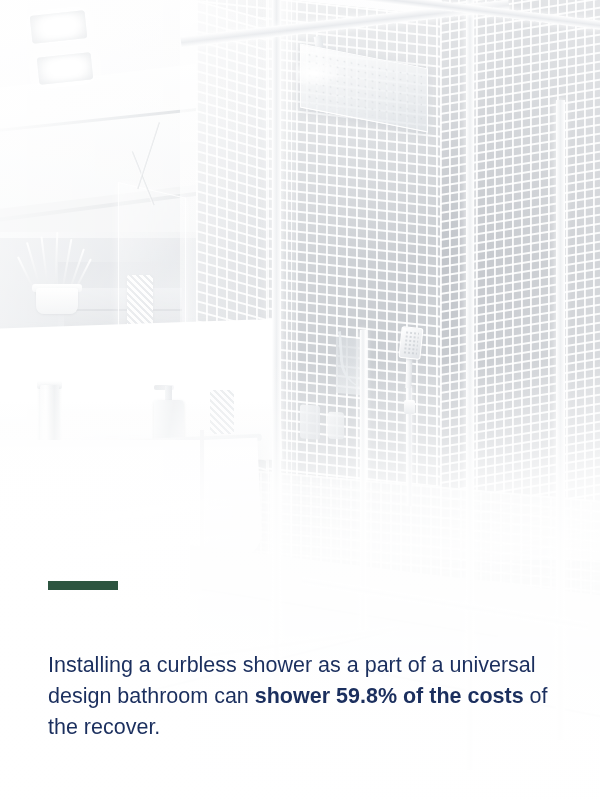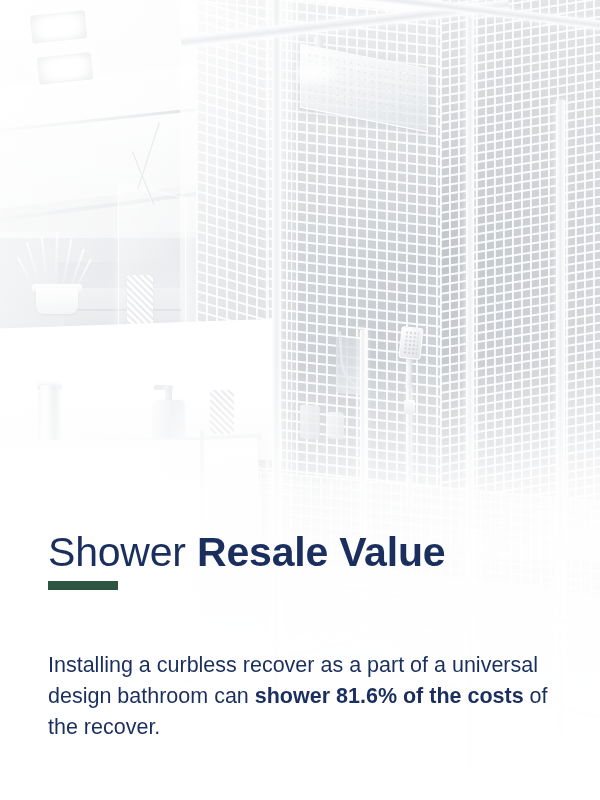--- a/index.html
+++ b/index.html
@@ -471,19 +471,18 @@
     <div class="streak" id="st-1"></div>
     <div class="streak" id="st-2"></div>
     <div class="streak" id="st-3"></div>
   </div>
 
   <div id="overlay-left"></div>
   <div id="overlay"></div>
 
   <div id="content">
 
-    <h1 id="headline"><span class="light-w">Shower </span><span class="bold-w">Resale Value</span></h1>
 
     <div id="divider"></div>
 
-    <p id="body-copy"><span>Installing a curbless recover as a part of a</span> <span>universal design bathroom can </span><b>shower</b> <b>81.6% of the costs</b><span> of the recover.</span></p>
+    <p id="body-copy"><span>Installing a curbless shower as a part of a</span> <span>universal design bathroom can </span><b>shower</b> <b>59.8% of the costs</b><span> of the recover.</span></p>
   </div>
 </div>
 
 </body></html>

